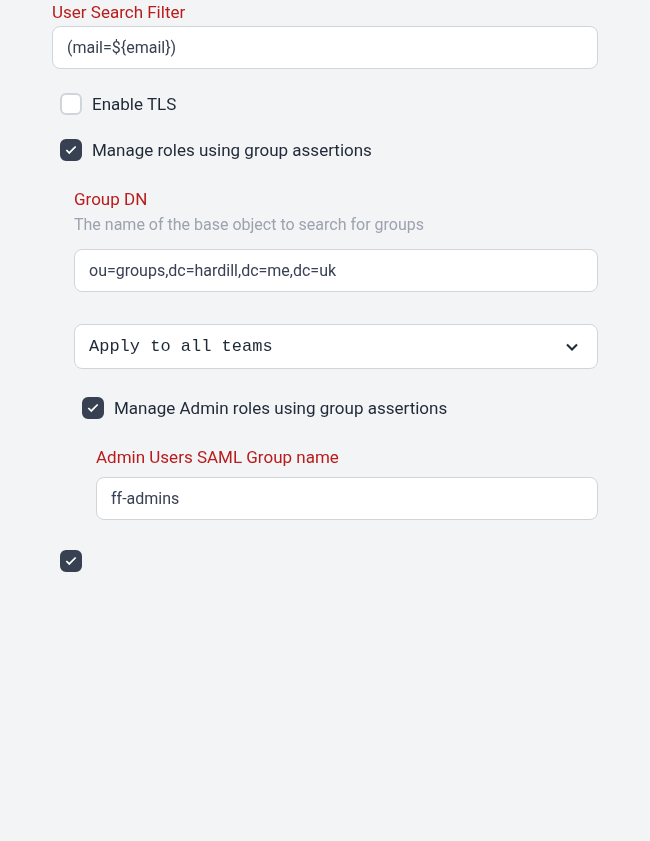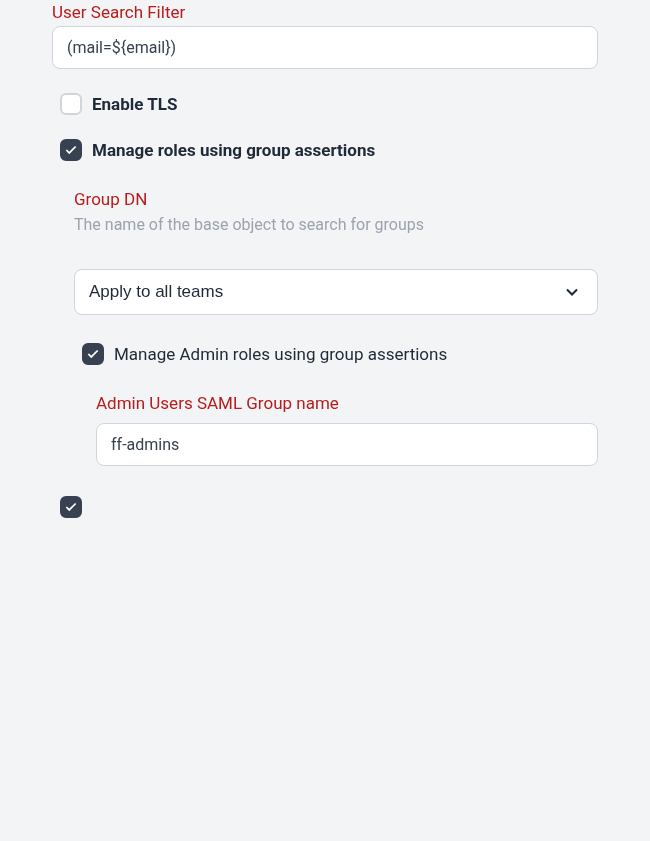--- a/index.html
+++ b/index.html
@@ -90,35 +90,34 @@
     .select-input {
       width: 100%;
       padding: 12px 14px;
       font-size: 17px;
       border: 1px solid #d1d5db;
       border-radius: 8px;
       background: #fff;
       color: #1f2937;
       cursor: pointer;
       appearance: none;
-      font-family: Liberation Sans, sans-serif;
+      font-family: Liberation Mono, monospace;
     }
     .chevron {
       position: absolute;
       right: 16px;
       top: 50%;
       transform: translateY(-50%);
       pointer-events: none;
     }
     .checkbox-indent-1 {
       margin-left: 30px;
     }
     .checkbox-indent-0 {
       margin-left: 8px;
-      font-weight: bold;
     }
   </style>
 </head>
 <body>
 
 <div class="field-group">
   <div class="field-label">User Search Filter</div>
   <input type="text" class="text-input" value="(mail=${email})" style="">
 </div>
 
@@ -135,20 +134,21 @@
       <polyline points="20 6 9 17 4 12"></polyline>
     </svg>
   </div>
   <span class="checkbox-label">Manage roles using group assertions</span>
 </div>
 
 <div class="nested-section">
   <div class="field-group">
     <div class="field-label">Group DN</div>
     <div class="field-description">The name of the base object to search for groups</div>
+    <input type="text" class="text-input" value="ou=groups,dc=hardill,dc=me,dc=uk" style="">
   </div>
 </div>
 
 <div class="nested-section" style="margin-top:32px;">
   <div class="field-group">
     <div class="select-wrapper">
       <div class="select-input">Apply to all teams</div>
       <svg class="chevron" width="20" height="20" viewBox="0 0 24 24" fill="none" stroke="#1f2937" stroke-width="2.5">
         <polyline points="6 9 12 15 18 9"></polyline>
       </svg>

